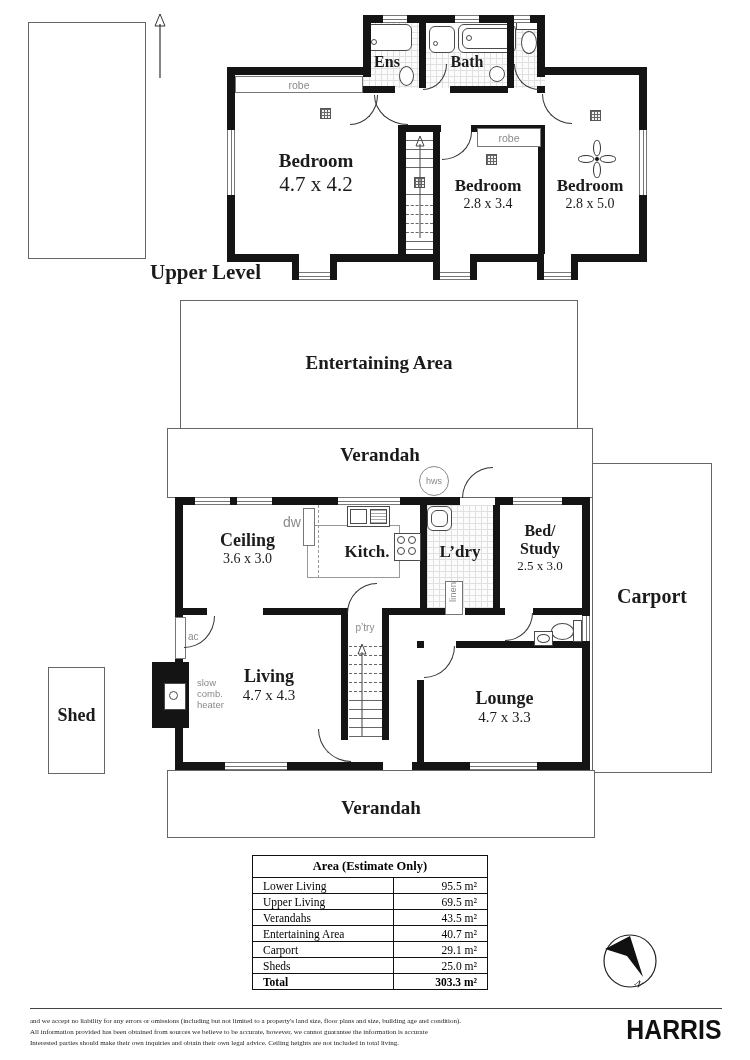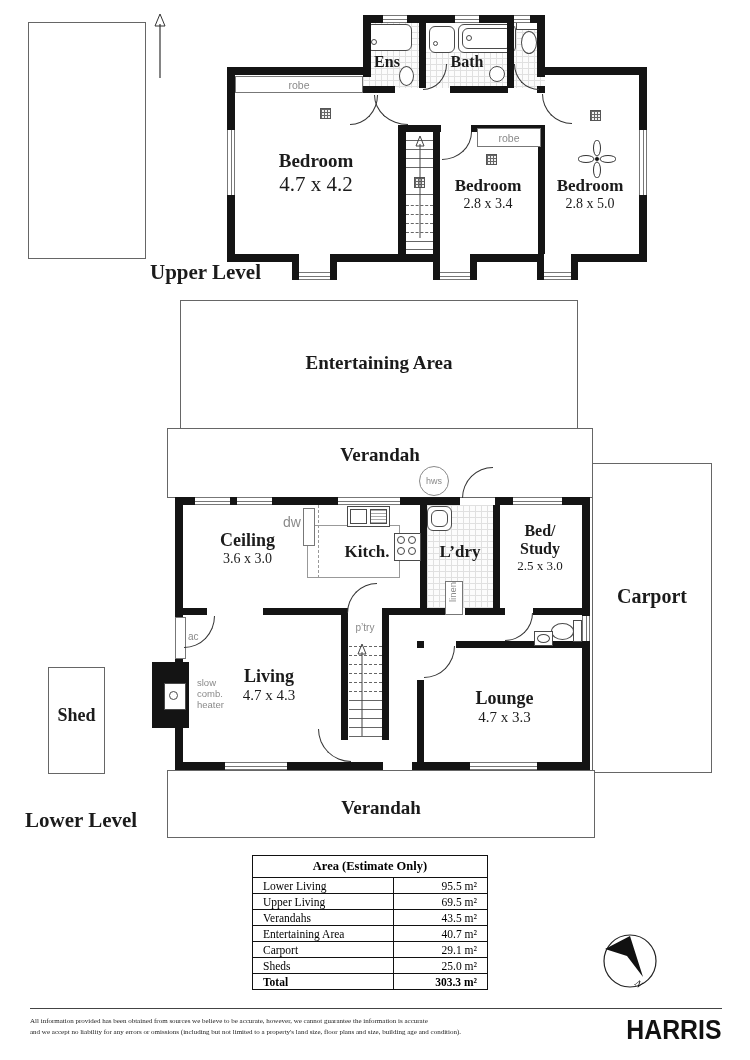--- a/index.html
+++ b/index.html
@@ -289,21 +289,20 @@
   </div>
   <div class="lbl" style="left:452px;top:688px;width:105px;font-size:18px">
     <div>Lounge</div>
     <div class="dims" style="font-size:15px">4.7 x 3.3</div>
   </div>
 
   <div class="tb" style="left:167px;top:770px;width:428px;height:68px"></div>
   <div class="lbl" style="left:167px;top:797px;width:428px;font-size:19px"><span>Verandah</span></div>
   <div class="tb" style="left:48px;top:667px;width:57px;height:107px"></div>
   <div class="lbl" style="left:44px;top:705px;width:65px;font-size:18px"><span>Shed</span></div>
-  <div class="lbl" style="left:25px;top:808px;width:140px;font-size:21px;text-align:left">Lower Level</div>
 
   <div class="area-table">
     <div class="at-title">Area (Estimate Only)</div>
     <div class="at-row">
       <div class="at-label">Lower Living</div>
       <div class="at-value">95.5 m²</div>
     </div>
     <div class="at-row">
       <div class="at-label">Upper Living</div>
       <div class="at-value">69.5 m²</div>
@@ -331,18 +330,19 @@
   </div>
 
   <svg style="position:absolute;left:598px;top:928px" width="64" height="66" viewBox="0 0 64 66">
     <circle cx="32" cy="33" r="26" fill="none" stroke="#222" stroke-width="1.2"></circle>
     <polygon points="7,21 32,8 45,49 29,28" fill="#111"></polygon>
     <text x="38" y="57" font-family="Liberation Serif, serif" font-style="italic" font-size="10" fill="#111" transform="rotate(40 38 54)">N</text>
   </svg>
 
   <div class="footline"></div>
   <div class="disclaimer">
+    <div>and we accept no liability for any errors or omissions (including but not limited to a property's land size, floor plans and size, building age and condition).</div>
     <div>All information provided has been obtained from sources we believe to be accurate, however, we cannot guarantee the information is accurate</div>
-    <div>and we accept no liability for any errors or omissions (including but not limited to a property's land size, floor plans and size, building age and condition).</div>
+    <div>Interested parties should make their own inquiries and obtain their own legal advice. Ceiling heights are not included in total living.</div>
   </div>
   <div class="logo">HARRIS</div>
 
 </div>
 
 </body></html>

